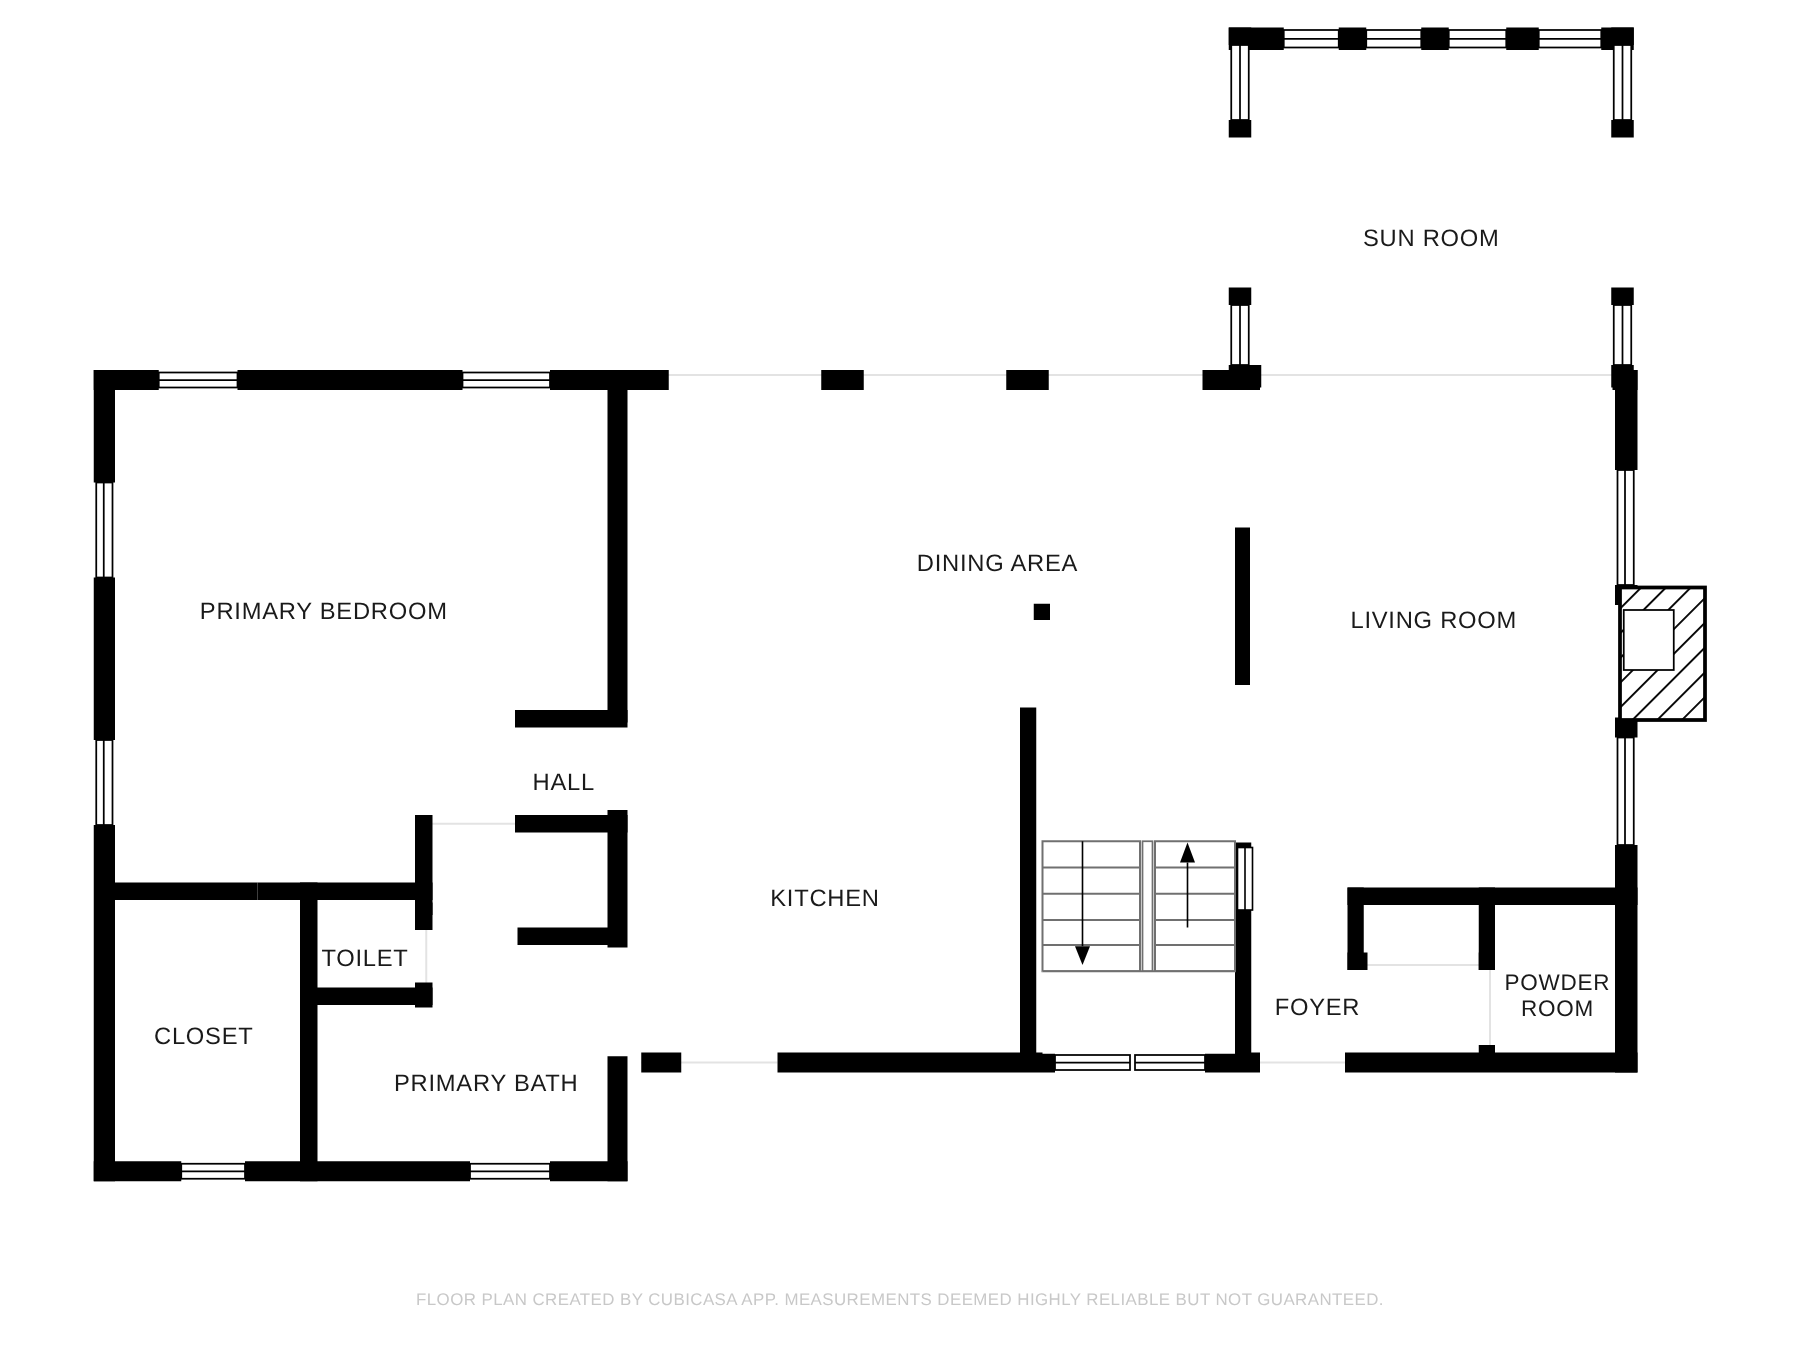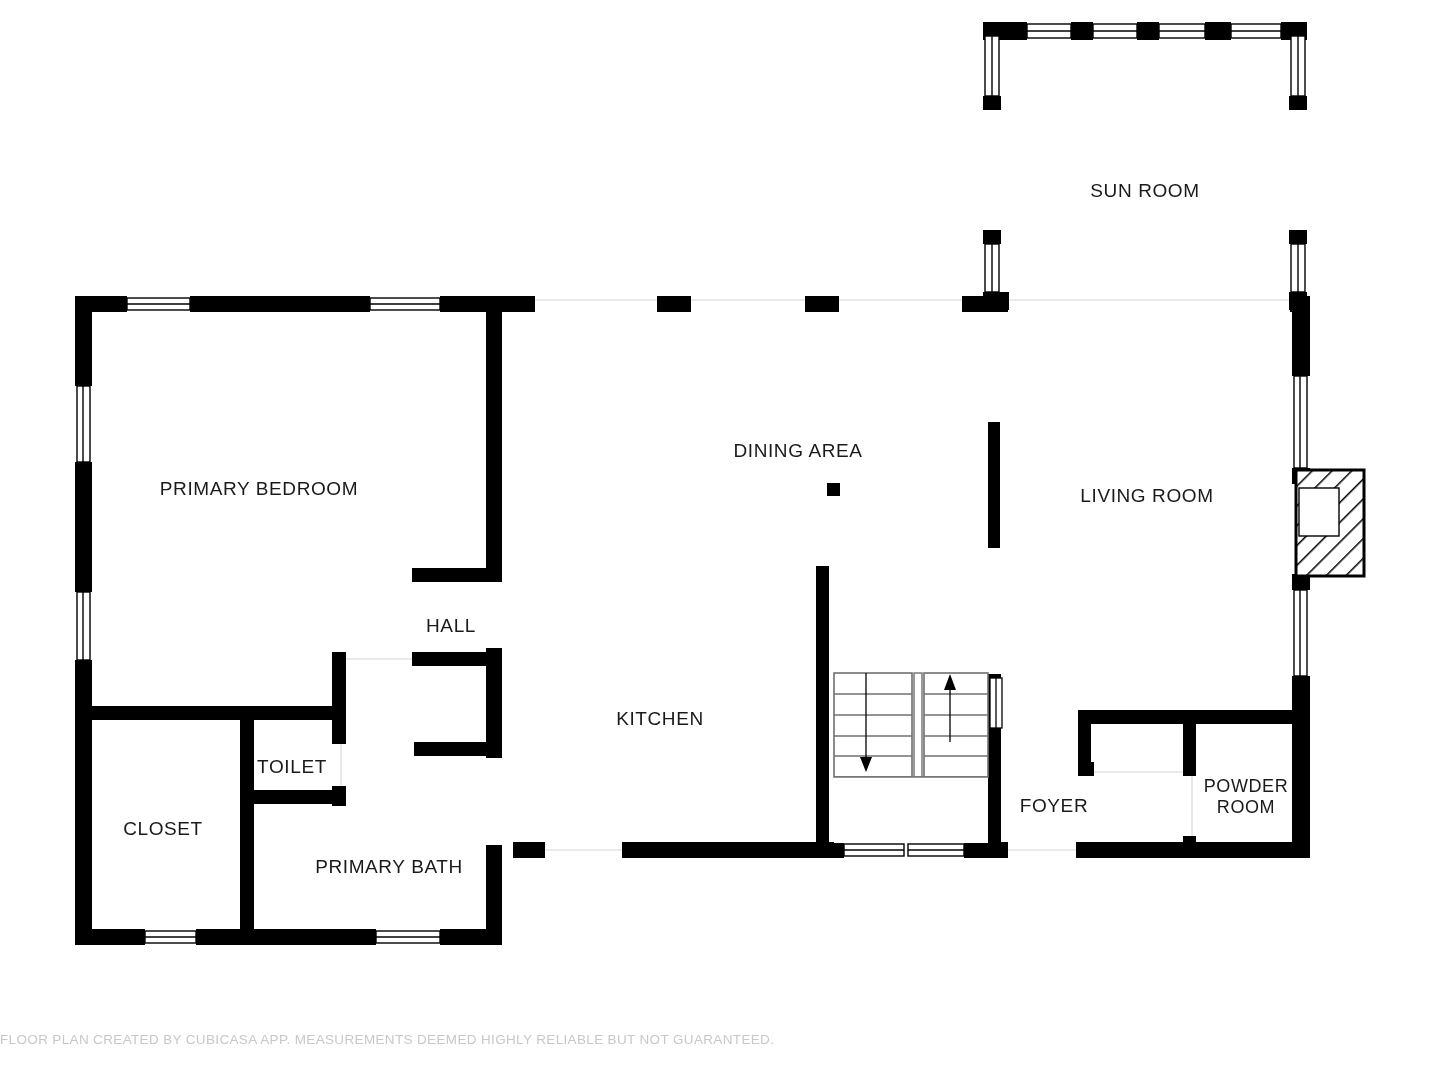--- a/index.html
+++ b/index.html
@@ -18,21 +18,21 @@
     fill:#1a1a1a;
     letter-spacing:0.6px;
     text-anchor:middle;
     dominant-baseline:middle;
   }
   .room-label.small{font-size:18px;}
   .footer-note{
     position:absolute;
     left:0;right:0;
     top:1032px;
-    text-align:left;
+    text-align:center;
     font-family:"Liberation Sans","DejaVu Sans",sans-serif;
     font-size:13.5px;
     letter-spacing:0.35px;
     color:#c8c8c8;
     white-space:nowrap;
   }
 </style>
 </head>
 <body>
 

